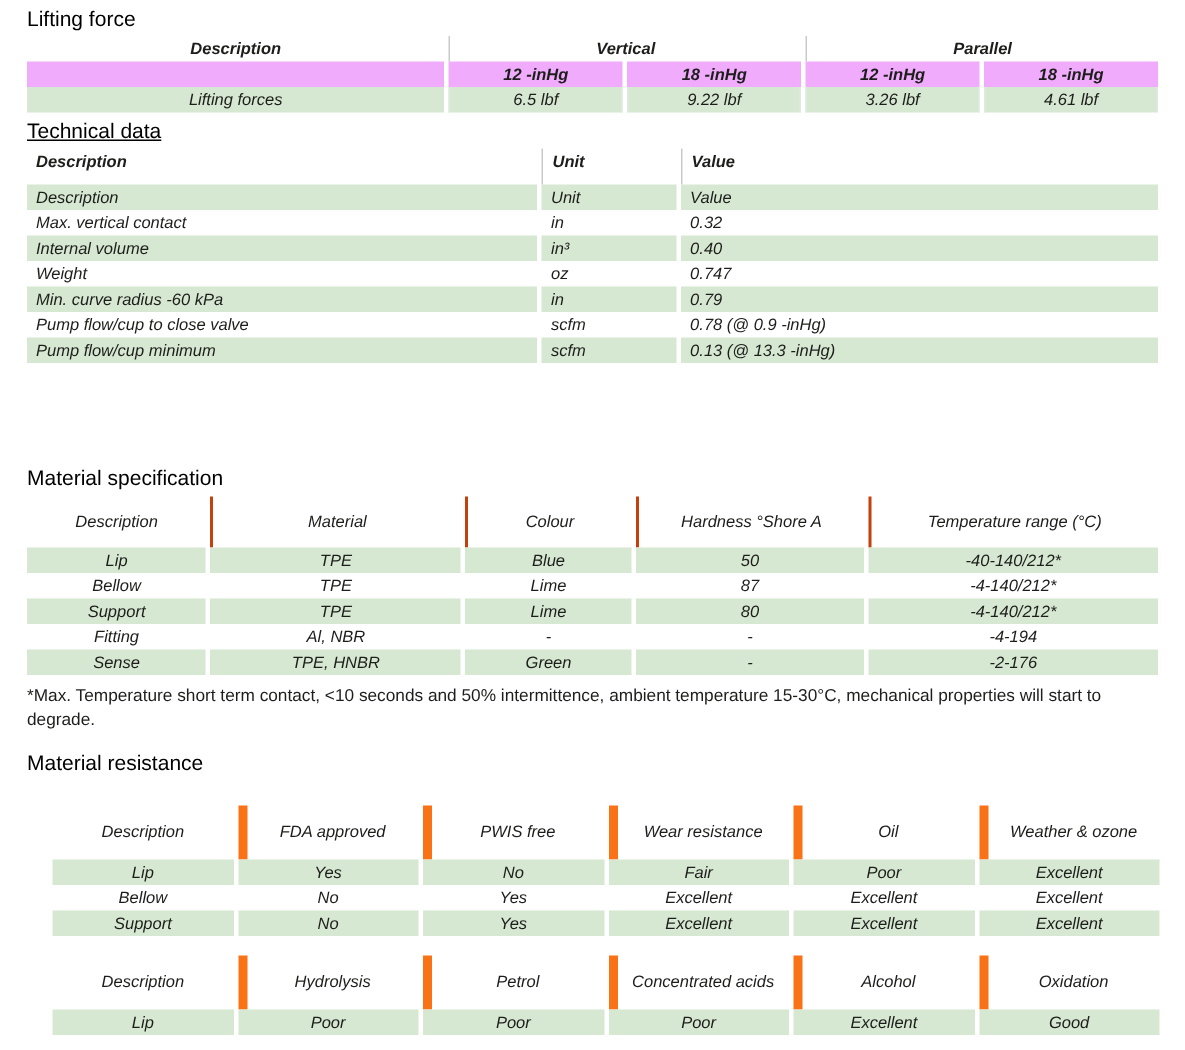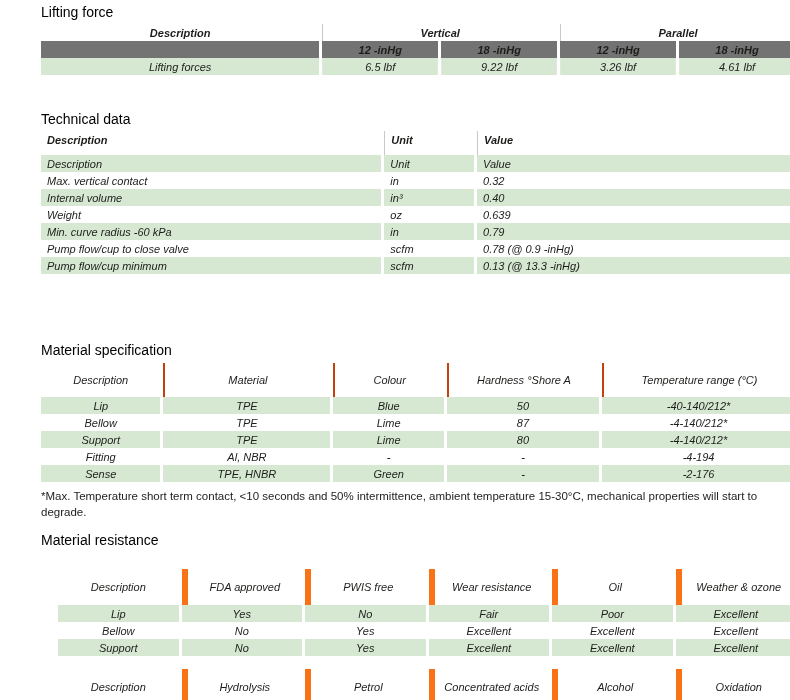--- a/index.html
+++ b/index.html
@@ -5,31 +5,30 @@
   * { margin: 0; padding: 0; box-sizing: border-box; }
   html, body { background: #ffffff; }
   .page {
     position: relative;
     width: 790px;
     height: 700px;
     overflow: hidden;
     background: #fff;
     font-family: "Liberation Sans", sans-serif;
     color: #1d1d1b;
-    padding-left: 23px;
   }
   .section-title {
     font-size: 14px;
     font-weight: 500;
     color: #000;
     margin-left: 18px;
     line-height: 17px;
   }
   .t1 { padding-top: 4px; }
-  .t2 { margin-top: 36px; }
+  .t2 { margin-top: 4px; text-decoration: underline; }
   .t3 { margin-top: 68px; }
   .t4 { margin-top: 12px; }
 
   table {
     border-collapse: separate;
     border-spacing: 3px 0;
     table-layout: fixed;
     font-style: italic;
   }
   th, td {
@@ -41,21 +40,21 @@
     overflow: hidden;
     text-align: center;
     vertical-align: middle;
   }
   tbody tr:nth-child(odd) td { background: #d6e8d2; }
 
   
   .lifting { margin: 3px 0 0 15px; width: 760px; }
   .lifting thead .group-row th { font-weight: bold; }
   .lifting thead .group-row th.vline { border-left: 1px solid #c9c9c9; }
-  .lifting thead .subhead th { background: #737373; font-weight: bold; }
+  .lifting thead .subhead th { background: #f0abfc; font-weight: bold; }
   .lifting tbody td:not(:first-child) { border-left: 1px solid #dfeadf; border-right: 1px solid #dfeadf; }
 
   
   .tech { margin: 3px 0 0 15px; width: 760px; }
   .tech thead th {
     height: 24px; text-align: left; font-weight: bold; vertical-align: top; padding-top: 3px;
   }
   .tech thead th + th { border-left: 1px solid #c9c9c9; }
   .tech tbody td { text-align: left; }
 
@@ -143,21 +142,21 @@
           <td>0.32</td>
         </tr>
         <tr>
           <td>Internal volume</td>
           <td>in³</td>
           <td>0.40</td>
         </tr>
         <tr>
           <td>Weight</td>
           <td>oz</td>
-          <td>0.639</td>
+          <td>0.747</td>
         </tr>
         <tr>
           <td>Min. curve radius -60 kPa</td>
           <td>in</td>
           <td>0.79</td>
         </tr>
         <tr>
           <td>Pump flow/cup to close valve</td>
           <td>scfm</td>
           <td>0.78 (@ 0.9 -inHg)</td>

